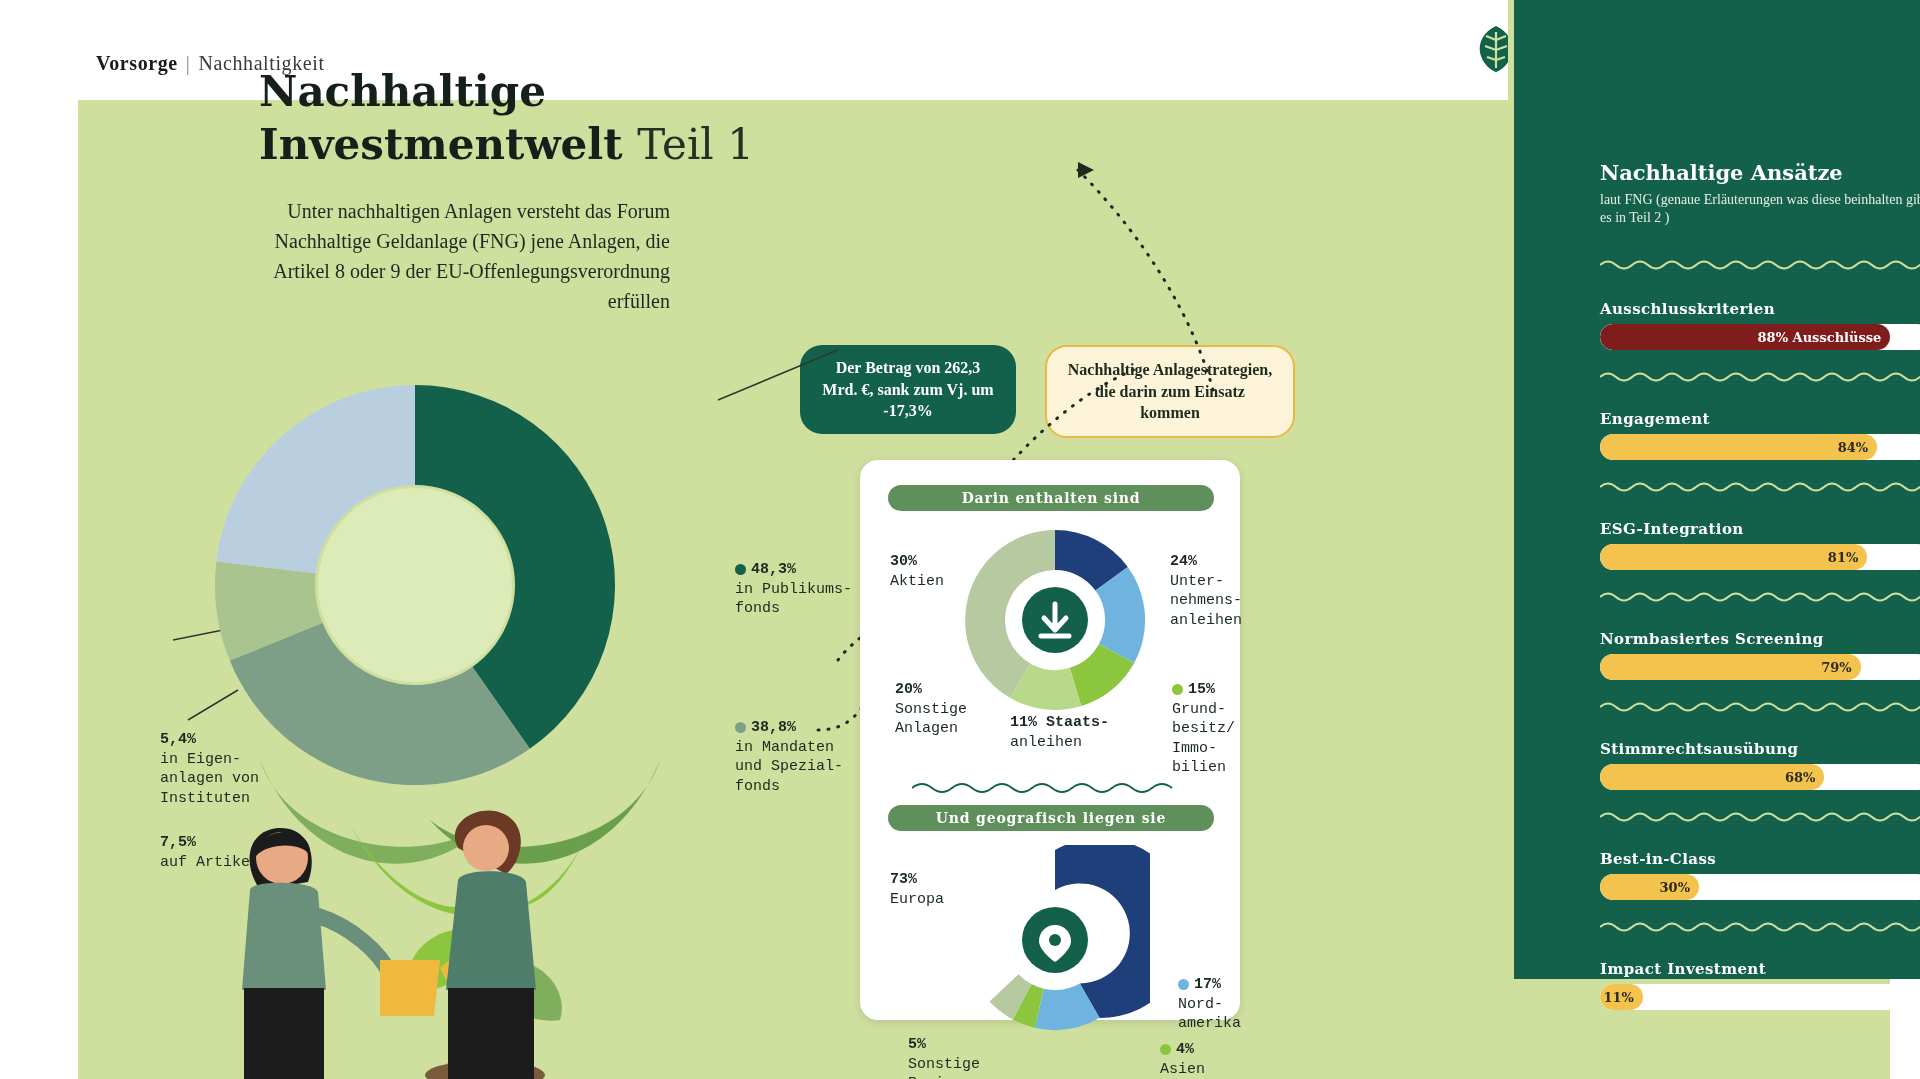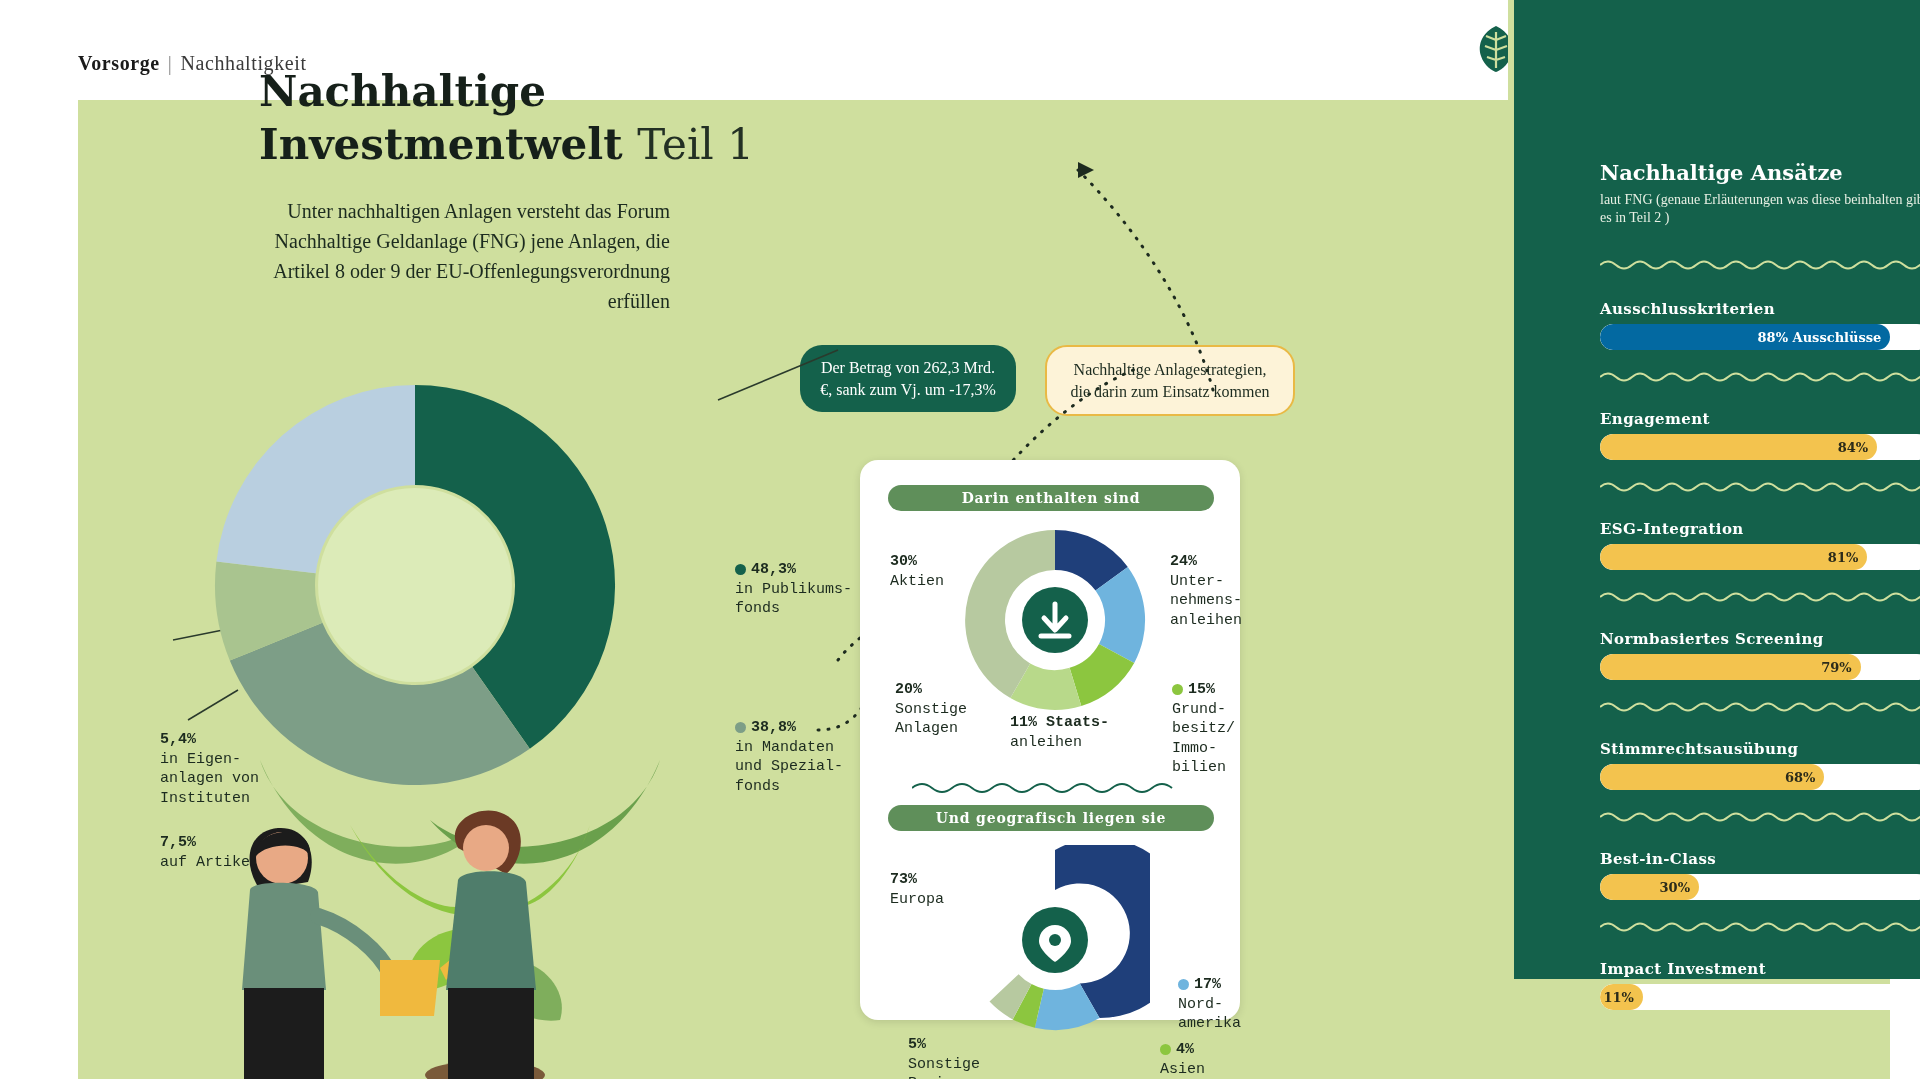--- a/index.html
+++ b/index.html
@@ -4,21 +4,21 @@
 <style>
   html,body{margin:0;padding:0;}
   body{
     width:1920px;height:1079px;background:#ffffff;
     font-family:"Liberation Sans", sans-serif;
     overflow:hidden;position:relative;
   }
   .page{position:absolute;inset:0;}
 
   
-  .hdr{position:absolute;left:78px;top:52px;font-family:"Liberation Serif",serif;
+  .hdr{position:absolute;left:96px;top:52px;font-family:"Liberation Serif",serif;
        font-size:20px;letter-spacing:.6px;color:#1a1a1a;}
   .hdr b{font-weight:bold;}
   .hdr .sep{color:#8a8a8a;margin:0 8px;}
   .hdr .sub{color:#3a3a3a;}
   .logo{position:absolute;right:24px;top:24px;display:flex;align-items:center;gap:10px;}
   .logo .mark{width:46px;height:50px;}
   .logo .wordmark{font-family:"DejaVu Serif",serif;font-weight:bold;font-size:50px;
        color:#14614b;letter-spacing:-1px;line-height:1;}
 
   
@@ -29,21 +29,21 @@
   
   .title{position:absolute;left:255px;top:62px;width:640px;}
   .title h1{margin:4px;font-family:"DejaVu Serif",serif;font-size:42px;line-height:1.25;
       color:#16201a;font-weight:bold;}
   .title h1 .light{font-weight:normal;color:#233024;}
   .lead{position:absolute;left:250px;top:196px;width:420px;text-align:right;
       font-family:"Liberation Serif",serif;font-size:20px;line-height:1.5;color:#1c2b1f;}
 
   
   .callout{position:absolute;border-radius:22px;padding:12px 18px;text-align:center;
-      font-family:"Liberation Serif",serif;font-size:16px;line-height:1.35;}
+      font-family:"Liberation Serif",serif;font-size:16px;line-height:1.35;font-weight:bold;}
   .callout.green{background:#14614b;color:#fff;}
   .callout.cream{background:#fdf3d8;color:#1c2b1f;border:2px solid #e9b945;}
 
   
   .bigdonut{position:absolute;left:205px;top:375px;width:420px;height:420px;}
   .bigdonut svg{display:block;}
   .donut-center{position:absolute;left:305px;top:500px;width:230px;text-align:center;
       font-family:"Liberation Serif",serif;color:#1c2b1f;}
   .donut-center .amount{font-size:21px;font-weight:bold;margin-bottom:14px;}
   .donut-center .desc{font-size:16px;line-height:1.35;}
@@ -66,21 +66,21 @@
   .rp-title{position:absolute;left:1600px;top:160px;width:330px;color:#fff;}
   .rp-title h2{margin:0;font-family:"DejaVu Serif",serif;font-size:21px;font-weight:bold;}
   .rp-title p{margin:6px 0 0;font-family:"Liberation Serif",serif;font-size:14px;line-height:1.3;color:#e8f0e4;}
   .bar-block{position:absolute;left:1600px;width:330px;}
   .bar-label{font-family:"DejaVu Serif",serif;font-size:15px;font-weight:bold;color:#fff;
       letter-spacing:.4px;margin-bottom:6px;}
   .bar-track{height:26px;border-radius:13px;background:#fff;position:relative;overflow:hidden;}
   .bar-fill{position:absolute;left:0;top:0;bottom:0;border-radius:13px;
       display:flex;align-items:center;justify-content:flex-end;padding-right:9px;box-sizing:border-box;
       font-family:"DejaVu Serif",serif;font-size:13px;font-weight:bold;color:#2b2b1a;}
-  .bar-fill.red{background:#0369a1;color:#fff;}
+  .bar-fill.red{background:#7f1d1d;color:#fff;}
   .bar-fill.yellow{background:#f3c34e;}
   .rp-wave{position:absolute;left:1600px;width:330px;height:12px;}
 
   
   .illus{position:absolute;}
 </style>
 </head>
 <body>
 
 <div class="page">

